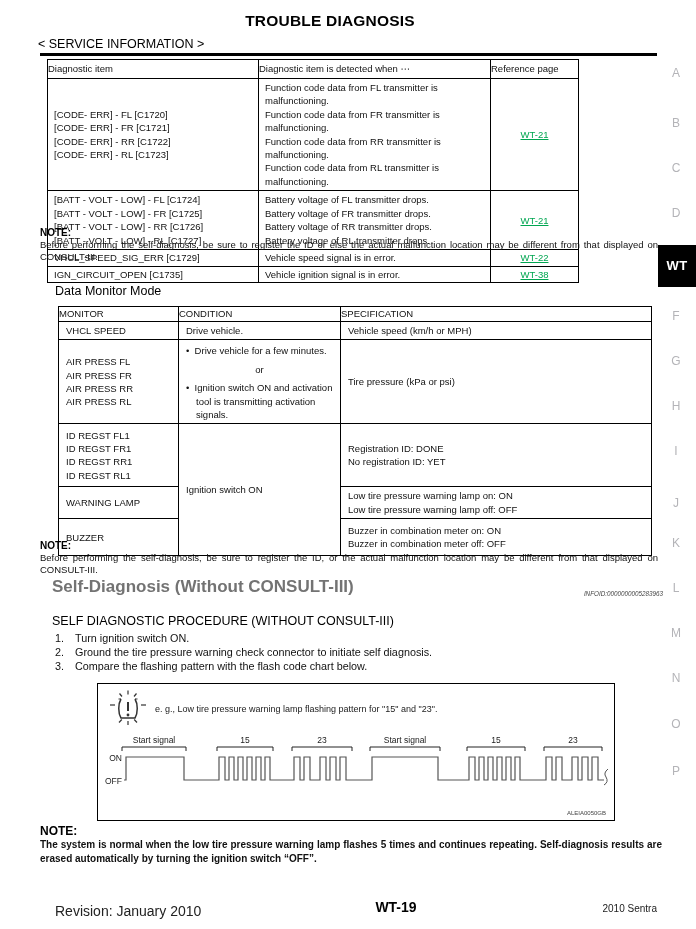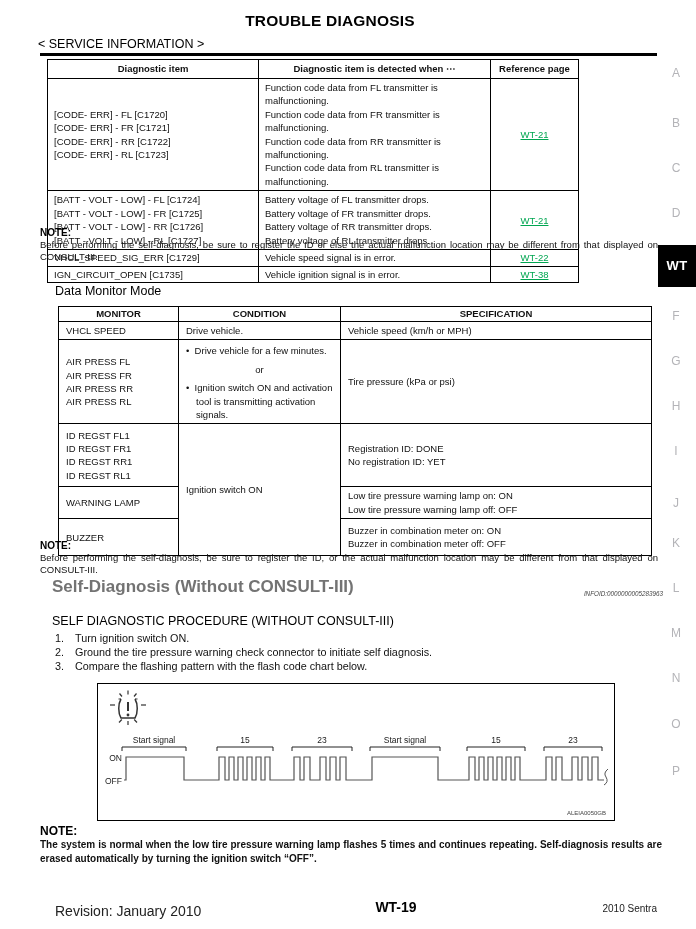--- a/index.html
+++ b/index.html
@@ -7,21 +7,21 @@
   body { width:696px; height:929px; font-family:"Liberation Sans", sans-serif; color:#111; position:relative; }
   #page { position:relative; width:696px; height:929px; background:#fff; overflow:hidden; }
 
   .title { position:absolute; top:12px; left:0; width:660px; text-align:center;
            font-size:15.5px; font-weight:bold; letter-spacing:.2px; color:#000; }
   .section-label { position:absolute; top:37px; left:38px; font-size:12.5px; color:#000; }
   .head-rule { position:absolute; top:53px; left:40px; width:617px; height:3px; background:#000; }
 
   table { border-collapse:collapse; table-layout:fixed; }
   th, td { border:1px solid #000; font-size:9.5px; line-height:13.4px; vertical-align:middle; }
-  th { font-weight:bold; text-align:center; }
+  th { font-weight:normal; text-align:left; }
 
   .t1 { position:absolute; top:59px; left:47px; width:531px; }
   .t1 th { height:19px; }
   .t1 td { padding:2px 6px; }
   .t1 td.cell-lines { text-align:left; }
   .t1 tr.group td { height:59px; }
   .t1 tr.single td { height:13px; padding:1px 6px; }
   .t1 td.ref { text-align:center;margin-top:20px; }
   a.ref-link { color:#00a651; text-decoration:underline; cursor:pointer; font-size:9.5px; }
 
@@ -272,20 +272,21 @@
       <text class="wave-label" x="56" y="59" text-anchor="middle">Start signal</text>
       <text class="wave-label" x="147" y="59" text-anchor="middle">15</text>
       <text class="wave-label" x="224" y="59" text-anchor="middle">23</text>
       <text class="wave-label" x="307" y="59" text-anchor="middle">Start signal</text>
       <text class="wave-label" x="398" y="59" text-anchor="middle">15</text>
       <text class="wave-label" x="475" y="59" text-anchor="middle">23</text>
       <text class="onoff-label" x="24" y="77" text-anchor="end">ON</text>
       <text class="onoff-label" x="24" y="100" text-anchor="end">OFF</text>
       <text class="fig-code" x="508" y="131" text-anchor="end">ALEIA0050GB</text>
     </svg>
+    <div class="caption">e. g.,  Low tire pressure warning lamp flashing pattern for "15" and "23".</div>
   </div>
 
   <div class="note3">
     <div class="nlabel">NOTE:</div>
     <div class="ntext">The system is normal when the low tire pressure warning lamp flashes 5 times and continues repeating. Self-diagnosis results are erased automatically by turning the ignition switch “OFF”.</div>
   </div>
 
   <div class="footer-rev">Revision: January 2010</div>
   <div class="footer-page">WT-19</div>
   <div class="footer-model">2010 Sentra</div>

